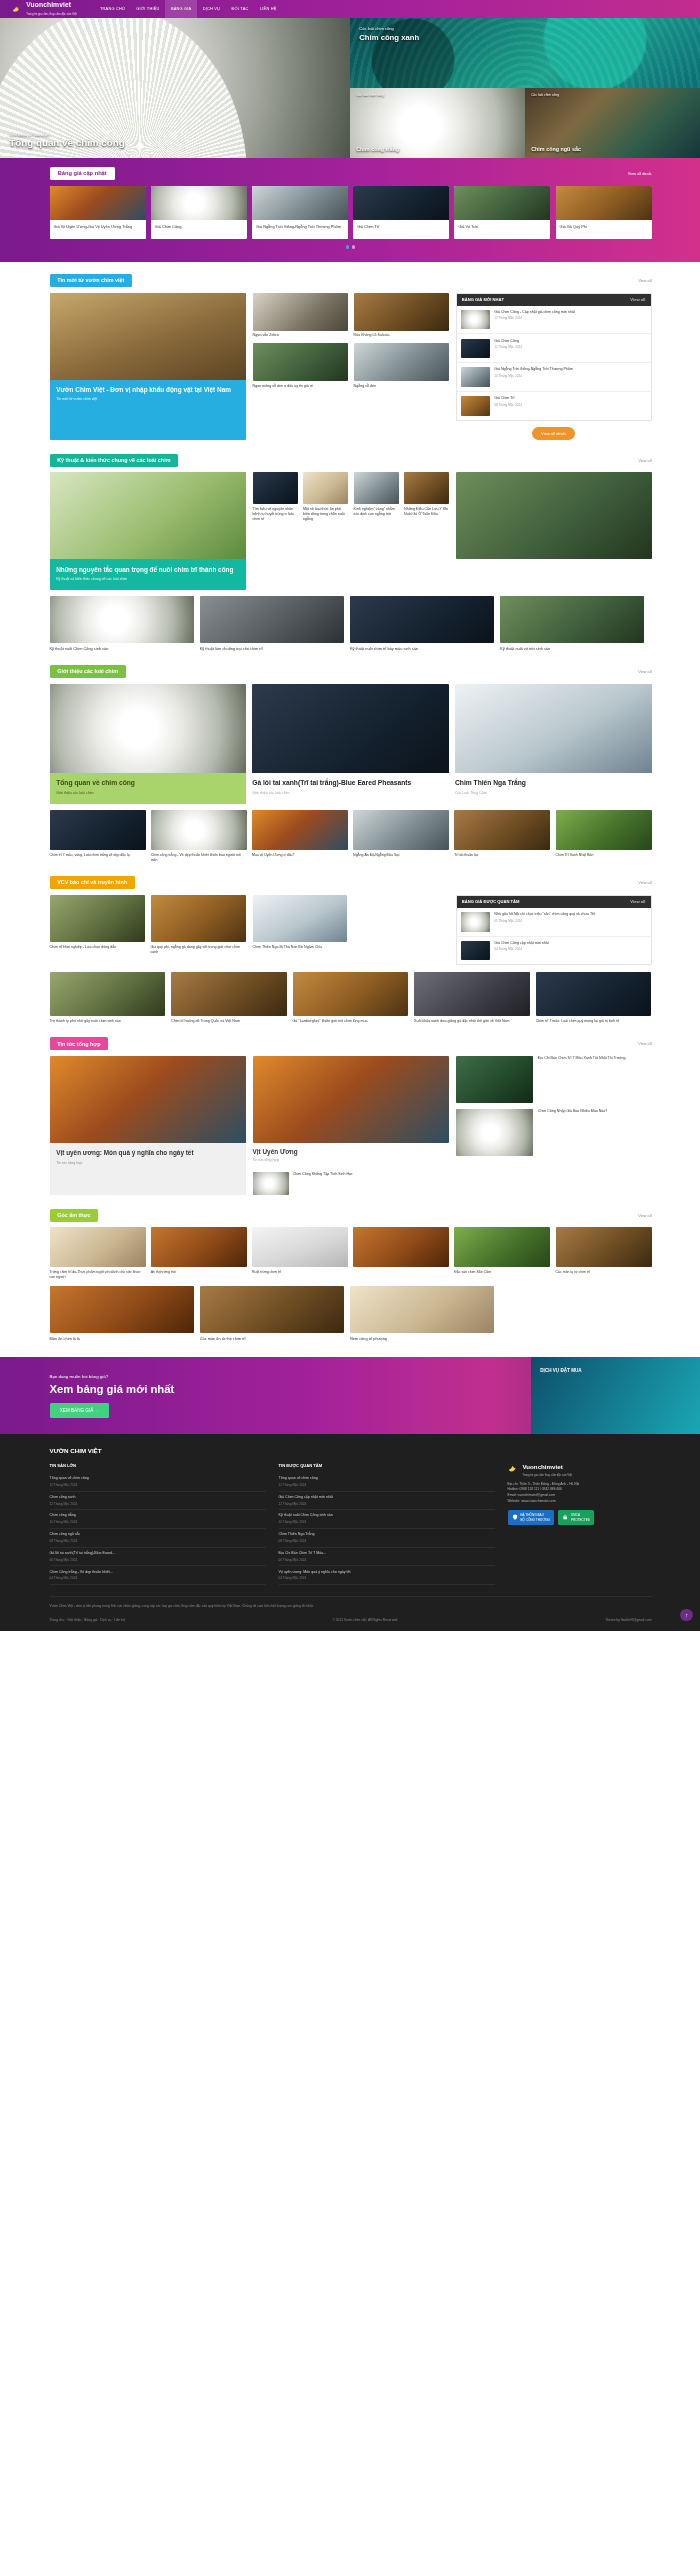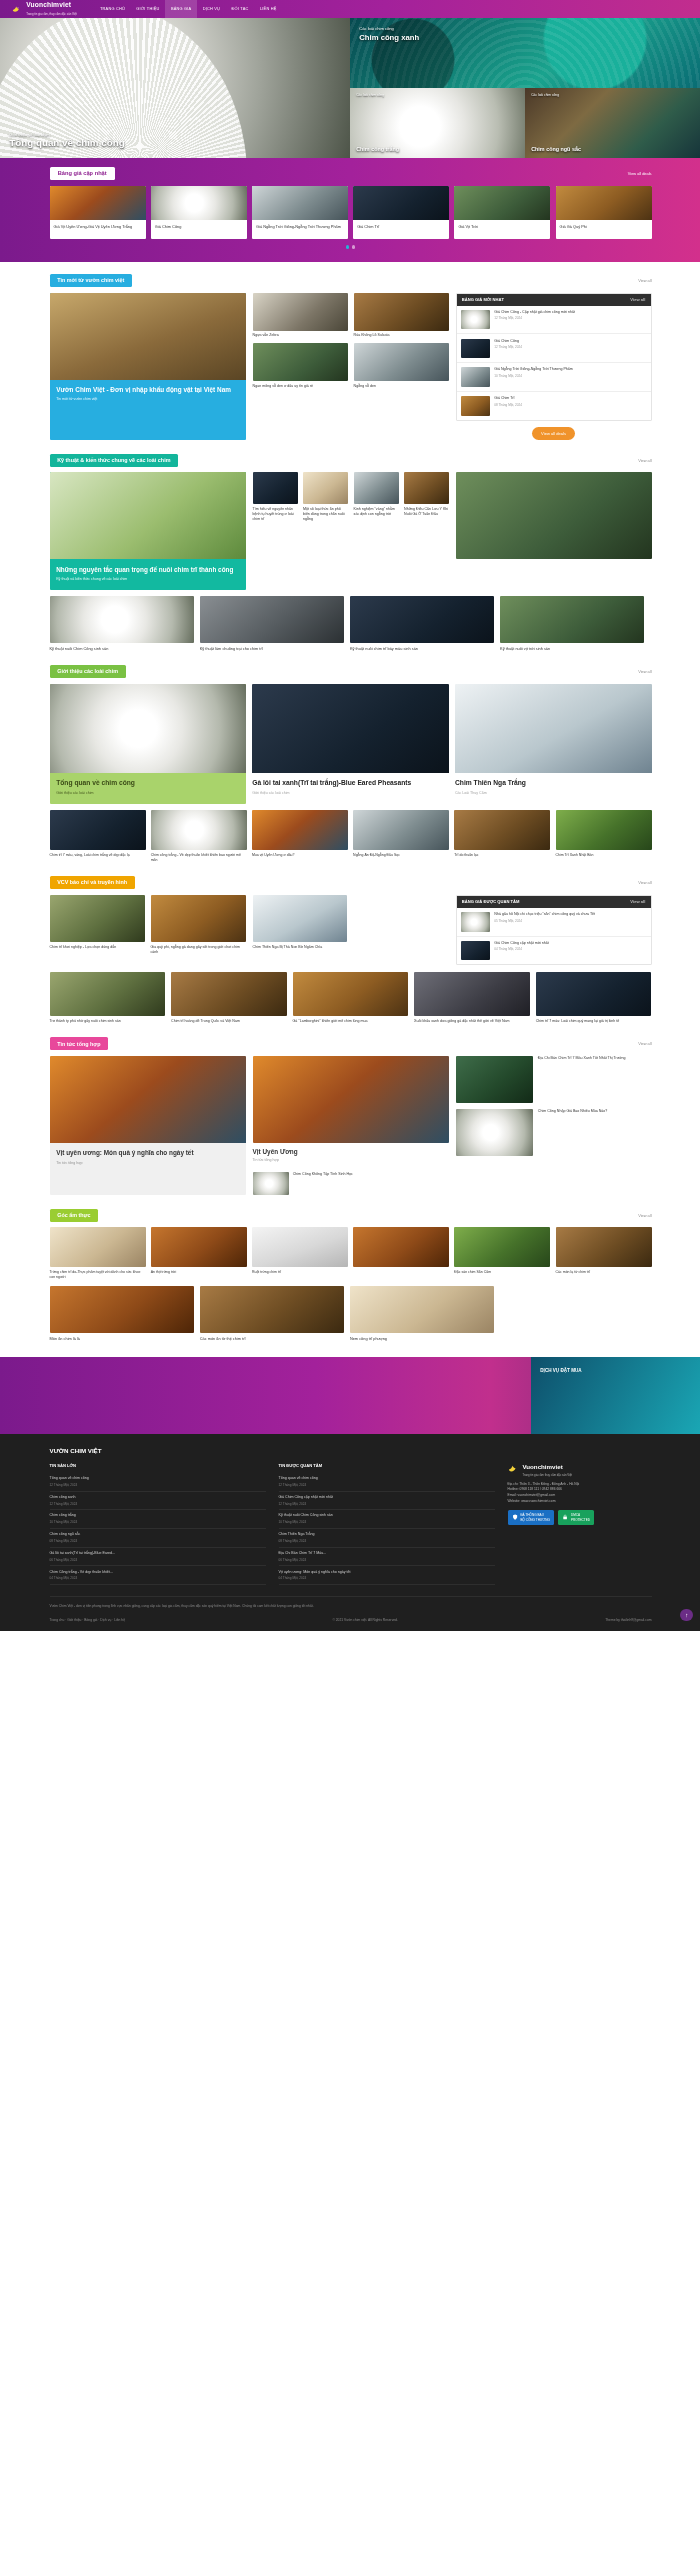--- a/index.html
+++ b/index.html
@@ -715,20 +715,25 @@
         <span class="ph p-egg" style="display:block"></span>
         <span class="cap" style="display:block">Nem cống trĩ phượng</span>
       </a>
     </div>
   </div>
 </div>
 
 <div class="cta">
   <div class="cta-side">
     <span class="t">DỊCH VỤ ĐẶT MUA</span>
+  </div>
+  <div class="inner2">
+    <div class="sm">Bạn đang muốn hỏi bảng giá?</div>
+    <h2>Xem bảng giá mới nhất</h2>
+    <a href="#" class="btn">XEM BẢNG GIÁ →</a>
   </div>
 </div>
 
 <div class="footer">
   <div class="inner">
     <div class="f-title">VƯỜN CHIM VIỆT</div>
     <div class="f-cols">
       <div class="f-col">
         <h4>TIN SẢN LỚN</h4>
         <a class="f-li" style="display:block" href="#"><span>Tổng quan về chim công</span><span class="d" style="display:block">12 Tháng Một, 2024</span></a>

